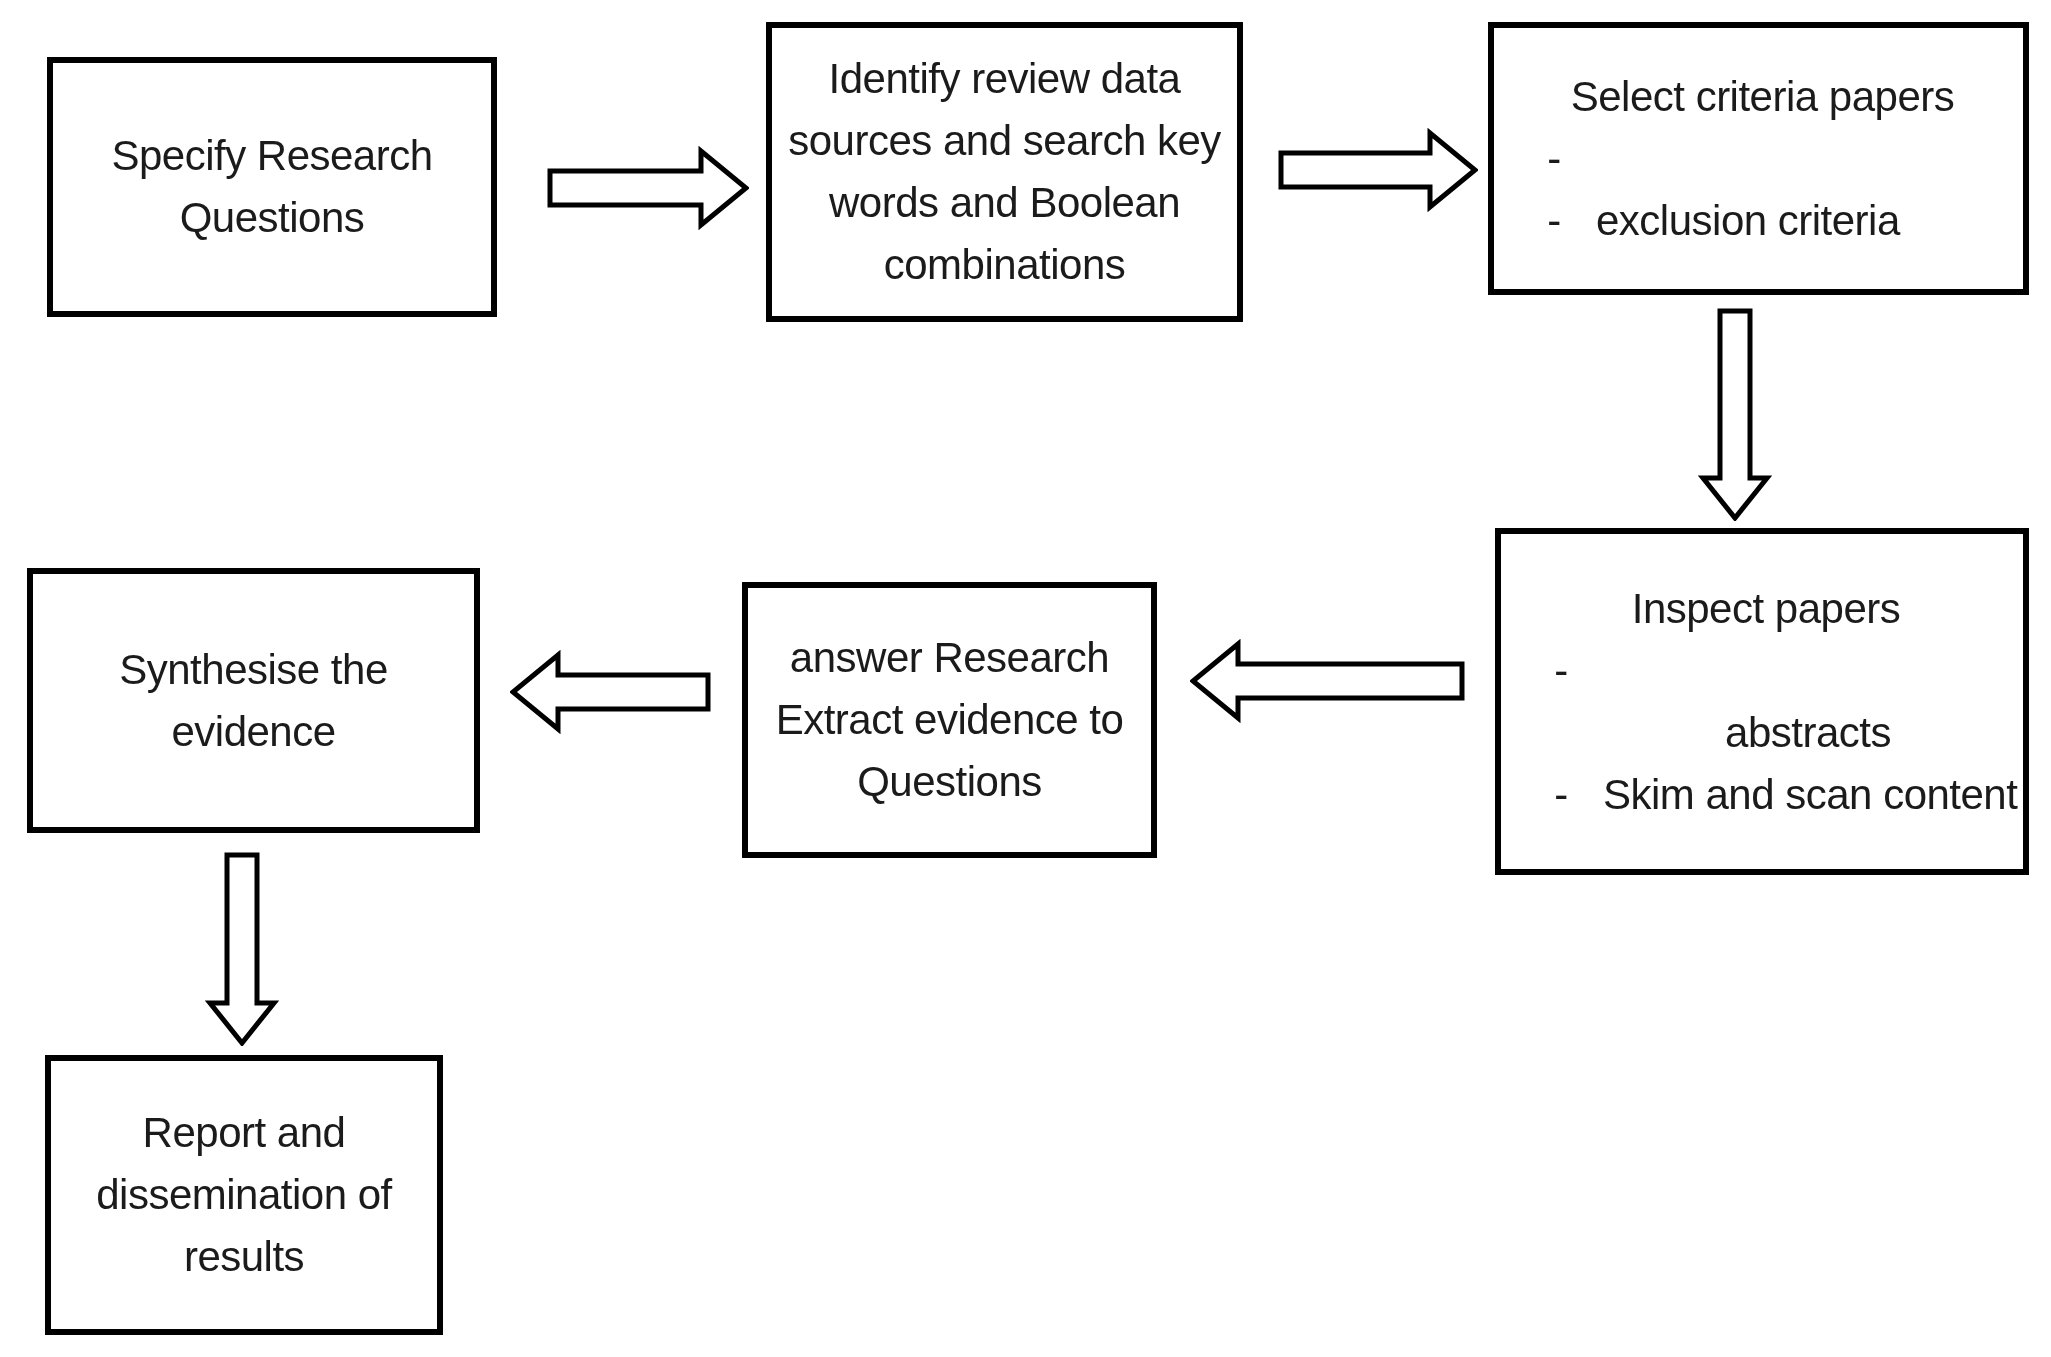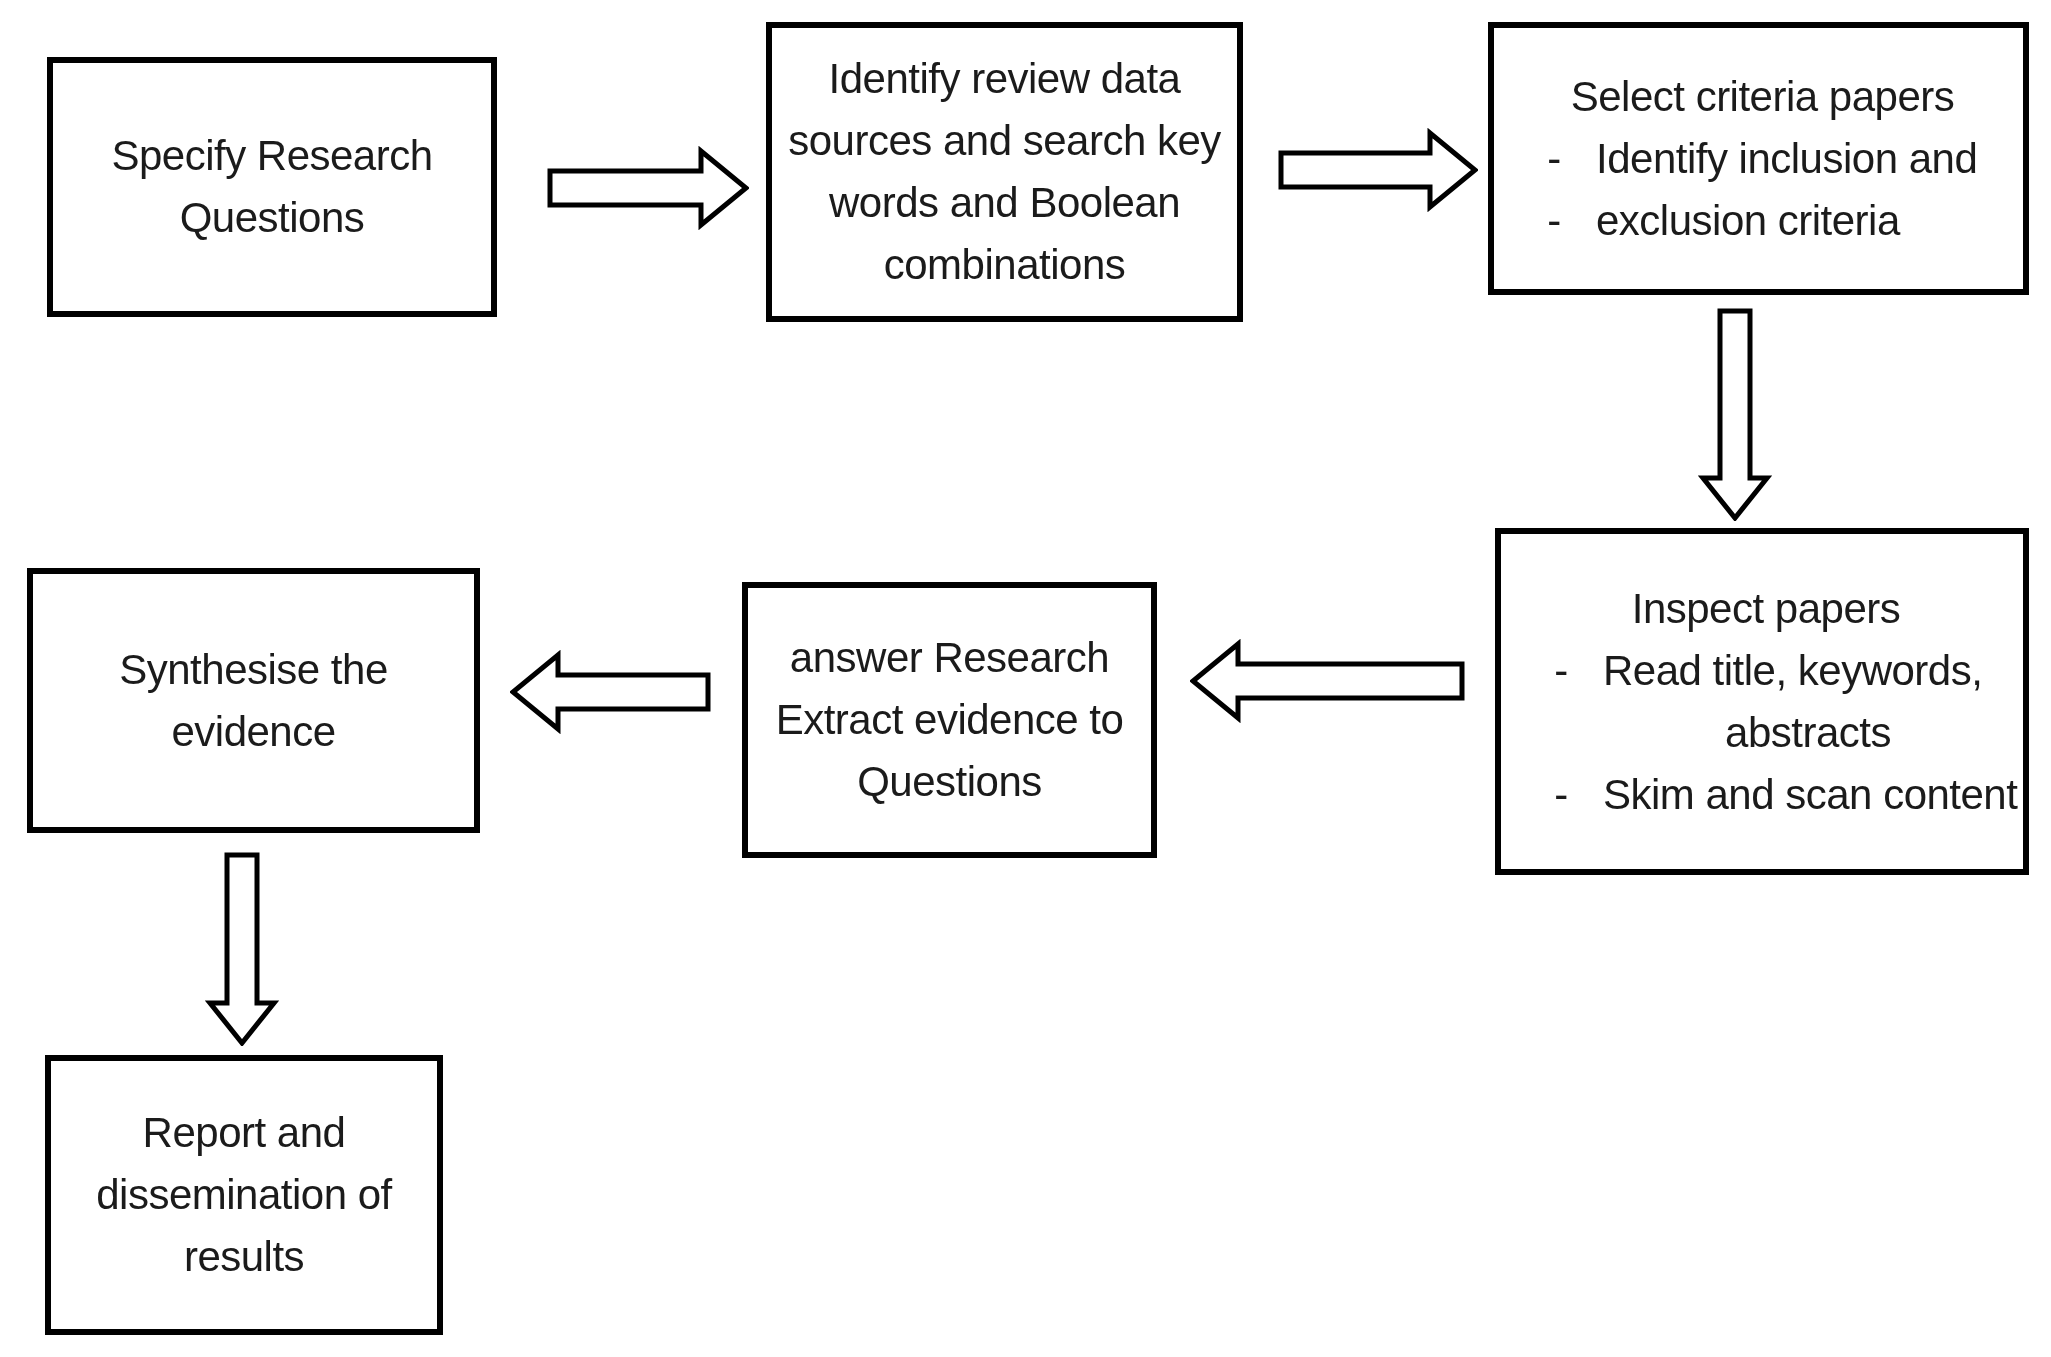--- a/index.html
+++ b/index.html
@@ -67,39 +67,37 @@
   <div class="arrow" style="left:1278px;top:128px;">
     <svg width="200" height="84" viewBox="0 0 200 84">
       <path d="M3,25 H152 V5 L197,42 L152,79 V59 H3 Z"></path>
     </svg>
   </div>
 
   <div class="node listing" style="left:1488px;top:22px;width:541px;height:273px;">
     <div class="line plain">Select criteria papers</div>
     <div class="line bullet">
       <span class="dash">-</span>
-      <span>Identify inclusion and</span>
     </div>
     <div class="line bullet">
       <span class="dash">-</span>
       <span>exclusion criteria</span>
     </div>
   </div>
 
   <div class="arrow" style="left:1693px;top:308px;">
     <svg width="84" height="213" viewBox="0 0 84 213">
       <path d="M27,3 V170 H10 L42,210 L74,170 H57 V3 Z"></path>
     </svg>
   </div>
 
   <div class="node listing" style="left:1495px;top:528px;width:534px;height:347px;">
     <div class="line plain">Inspect papers</div>
     <div class="line bullet">
       <span class="dash">-</span>
-      <span>Read title, keywords,</span>
     </div>
     <div class="line cont">abstracts</div>
     <div class="line bullet">
       <span class="dash">-</span>
       <span>Skim and scan content</span>
     </div>
   </div>
 
   <div class="arrow" style="left:1190px;top:639px;">
     <svg width="275" height="84" viewBox="0 0 275 84">

